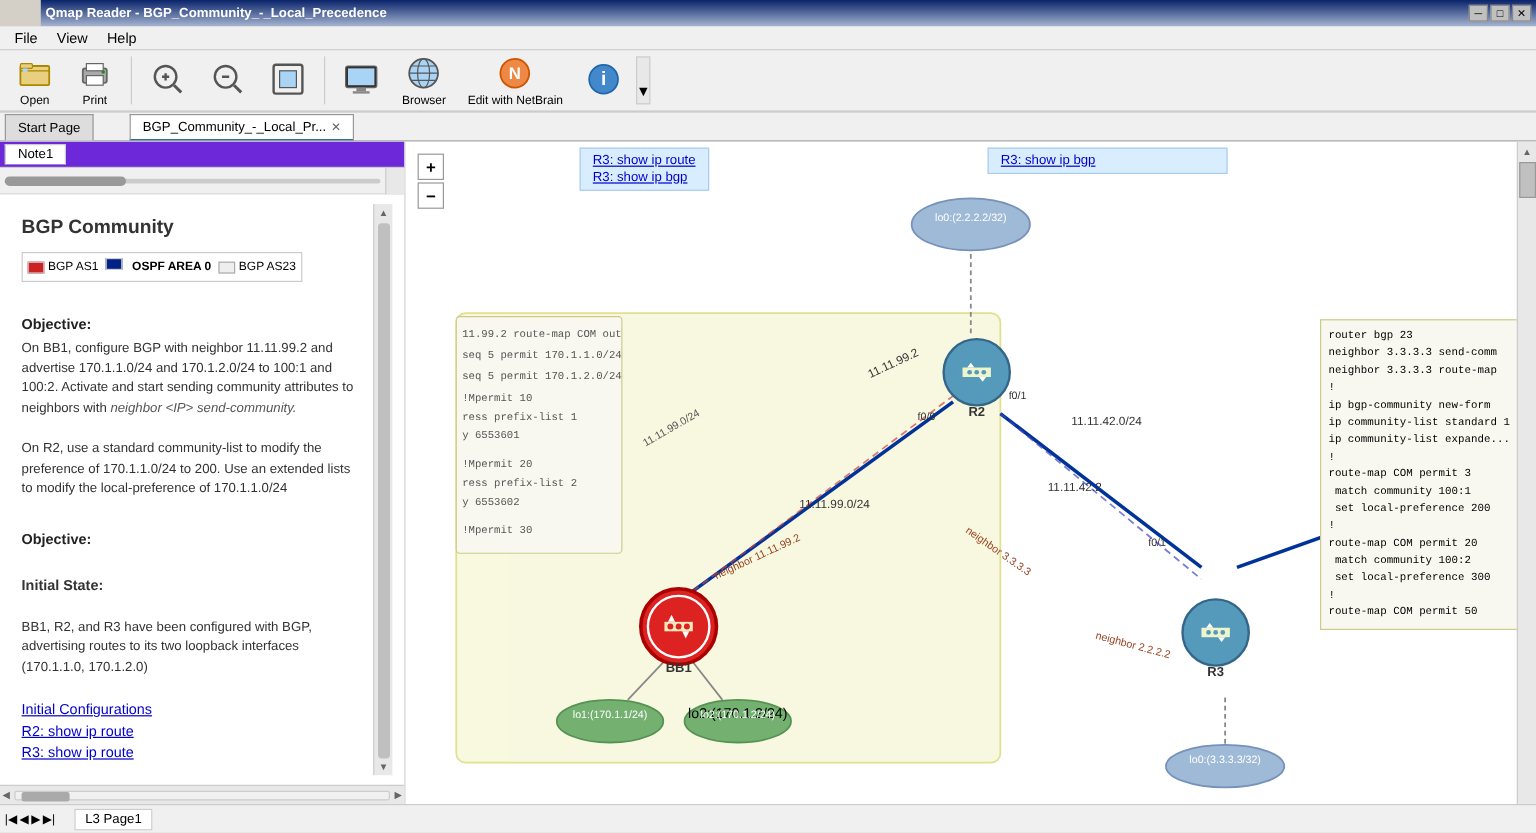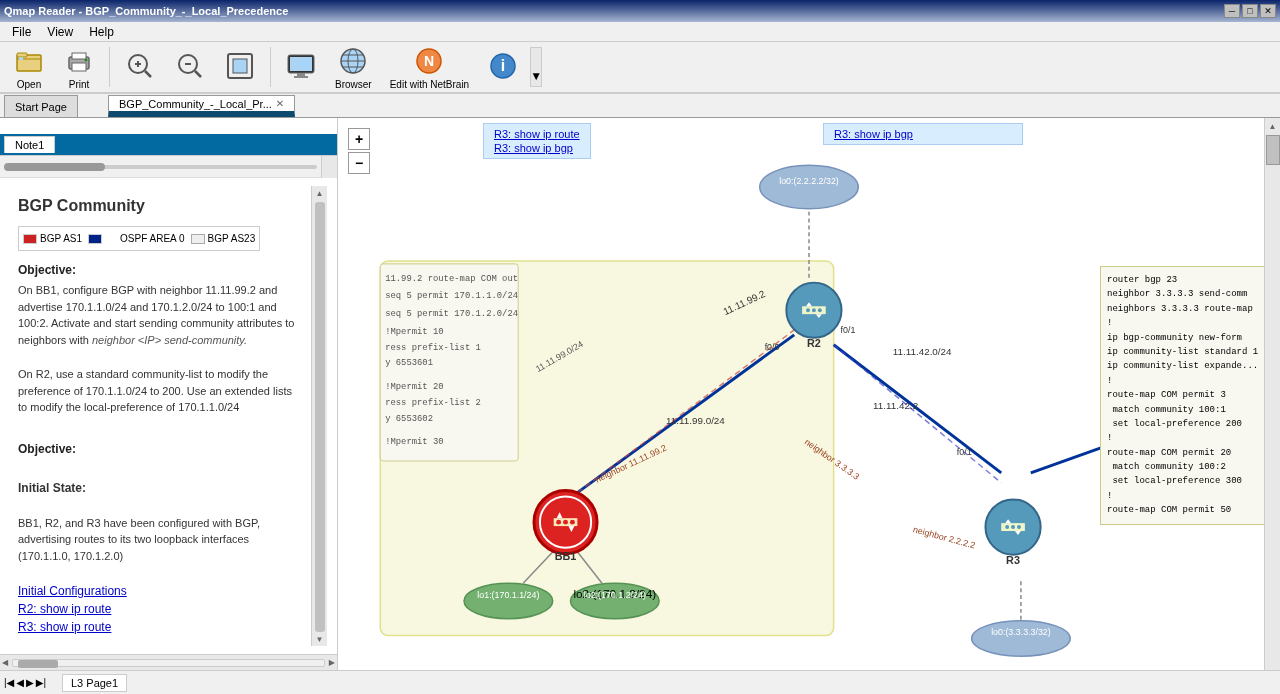--- a/index.html
+++ b/index.html
@@ -1,46 +1,46 @@
 <!DOCTYPE html>
 <html><head>
   <meta charset="utf-8">
   <style>
     * { box-sizing: border-box; margin: 0; padding: 0; }
     body { font-family: 'Segoe UI', Tahoma, Geneva, Verdana, sans-serif; font-size: 12px; background: #d4d0c8; overflow: hidden; width: 1280px; height: 694px; }
     
     
-    .title-bar { background: linear-gradient(to bottom, #0a246a, #a6b5d1); height: 22px; display: flex; align-items: center; justify-content: space-between; padding: 0 4px; }
+    .title-bar { background: linear-gradient(to bottom, #0a246a, #a6b5d1); height: 22px; display: flex; align-items: center; justify-content: space-between; padding: 0 4px; margin-left: 34px; }
     .title-bar-text { color: white; font-size: 11px; font-weight: bold; }
     .title-bar-buttons { display: flex; gap: 2px; }
     .title-bar-btn { width: 16px; height: 14px; background: #c0c0c0; border: 1px solid #888; font-size: 9px; display: flex; align-items: center; justify-content: center; cursor: pointer; }
     
     
     .menu-bar { background: #f0f0f0; height: 20px; display: flex; align-items: center; padding: 0 4px; border-bottom: 1px solid #ccc; }
     .menu-item { padding: 2px 8px; font-size: 12px; cursor: pointer; }
     
     
     .toolbar { background: #f0f0f0; height: 52px; display: flex; align-items: center; padding: 4px 6px; gap: 4px; border-bottom: 2px solid #ccc; }
     .toolbar-btn { display: flex; flex-direction: column; align-items: center; padding: 3px 6px; cursor: pointer; border: 1px solid transparent; gap: 2px; font-size: 10px; }
     .toolbar-icon { width: 32px; height: 32px; display: flex; align-items: center; justify-content: center; }
     .toolbar-sep { width: 1px; height: 40px; background: #ccc; margin: 0 3px; }
     .toolbar-dropdown { width: 12px; height: 40px; background: #e8e8e8; border: 1px solid #ccc; display: flex; align-items: flex-end; justify-content: center; padding-bottom: 3px; cursor: pointer; }
     
     
     .tab-bar { background: #f0f0f0; height: 24px; display: flex; align-items: flex-end; padding: 0 4px; border-bottom: 1px solid #999; gap: 28px; }
     .tab { height: 22px; padding: 0 10px; display: flex; align-items: center; gap: 4px; border: 1px solid #999; border-bottom: none; cursor: pointer; font-size: 11px; background: #ddd; margin-right: 2px; }
-    .tab.active { background: white; border-bottom: 6px solid #0c4a6e; z-index: 1; }
+    .tab.active { background: white; border-bottom: 1px solid #0c4a6e; z-index: 1; }
     .tab-close { font-size: 10px; cursor: pointer; color: #666; }
     
     
     .main-area { display: flex; height: calc(694px - 22px - 20px - 52px - 24px - 24px); }
     
     
     .left-panel { width: 338px; background: white; border-right: 1px solid #ccc; display: flex; flex-direction: column; overflow: hidden; }
-    .note-tab-bar { background: #0369a1; height: 22px; display: flex; align-items: center; padding: 0 4px; border-bottom: 1px solid #ccc; margin-top: 16px; }
+    .note-tab-bar { background: #6d28d9; height: 22px; display: flex; align-items: center; padding: 0 4px; border-bottom: 1px solid #ccc; }
     .note-tab { padding: 2px 10px; background: white; border: 1px solid #ccc; border-bottom: none; font-size: 11px; cursor: pointer; }
     .note-scroll { overflow-y: auto; flex: 1; padding: 8px 10px; font-size: 12px; line-height: 1.5; }
     
     
     .map-area { flex: 1; background: white; position: relative; overflow: hidden; }
     
     
     .bottom-bar { height: 24px; background: #f0f0f0; border-top: 1px solid #ccc; display: flex; align-items: center; padding: 0 4px; gap: 8px; }
     .bottom-tab { padding: 2px 8px; border: 1px solid #ccc; background: white; font-size: 11px; cursor: pointer; display: flex; gap: 4px; }
     
@@ -200,26 +200,26 @@
       <div style="position: absolute; right: 0; top: 0; width: 16px; height: 22px; background: #e8e8e8; border-left: 1px solid #ccc;"></div>
       <div style="height: 4px; margin: 9px 20px 0 4px; background: #ccc; border-radius: 2px;"></div>
       <div style="position: absolute; left: 4px; top: 7px; width: 30%; height: 8px; background: #999; border-radius: 4px;"></div>
     </div>
 
     <div class="note-scroll" style="display: flex; flex-direction: row; flex: 1; overflow: hidden;">
       <div style="flex: 1; overflow-y: auto; padding: 8px 10px 8px 8px;">
         <div class="note-title">BGP Community</div>
         
         
-        <div style="display: flex; gap: 6px; margin-bottom: 10px; border: 1px solid #ccc; padding: 4px; width: fit-content;">
+        <div style="display: flex; gap: 6px; margin-bottom: 26px; border: 1px solid #ccc; padding: 4px; width: fit-content;">
           <div style="display: flex; align-items: center; gap: 3px;">
             <div style="width: 14px; height: 10px; background: #cc2222; border: 1px solid #ccc;"></div>
             <span style="font-size: 10px;">BGP AS1</span>
           </div>
-          <div style="display: flex; align-items: center; gap: 18px;">
+          <div style="display: flex; align-items: flex-start; gap: 8px; font-weight: bold;">
             <div style="width: 14px; height: 10px; background: #002288; border: 1px solid #ccc;"></div>
             <span style="font-size: 10px;">OSPF AREA 0</span>
           </div>
           <div style="display: flex; align-items: center; gap: 3px;">
             <div style="width: 14px; height: 10px; background: #eeeeee; border: 1px solid #aaa;"></div>
             <span style="font-size: 10px;">BGP AS23</span>
           </div>
         </div>
         
         <div class="note-section-title">Objective:</div>
@@ -386,21 +386,21 @@
       <circle cx="840" cy="300" r="12" fill="#88aacc" stroke="#5577aa" stroke-width="1.5"></circle>
       <line x1="855" y1="295" x2="900" y2="295" stroke="#003399" stroke-width="3"></line>
 
       <text x="760" y="278" font-size="9" fill="#555">11.11.42.3</text>
       <text x="830" y="280" font-size="9" fill="#555">f0/1</text>
     </svg>
 
     <div style="position: absolute; top: 148px; right: 5px; width: 175px; background: #f8f8f0; border: 1px solid #cccc88; padding: 6px; font-size: 9px; font-family: 'Courier New', monospace; line-height: 1.6;">
       <div>router bgp 23</div>
       <div>neighbor 3.3.3.3 send-comm</div>
-      <div>neighbors 3.3.3.3 route-map</div>
+      <div>neighbor 3.3.3.3 route-map</div>
       <div>!</div>
       <div>ip bgp-community new-form</div>
       <div>ip community-list standard 1</div>
       <div>ip community-list expande...</div>
       <div>!</div>
       <div>route-map COM permit 3</div>
       <div>&nbsp;match community 100:1</div>
       <div>&nbsp;set local-preference 200</div>
       <div>!</div>
       <div>route-map COM permit 20</div>

